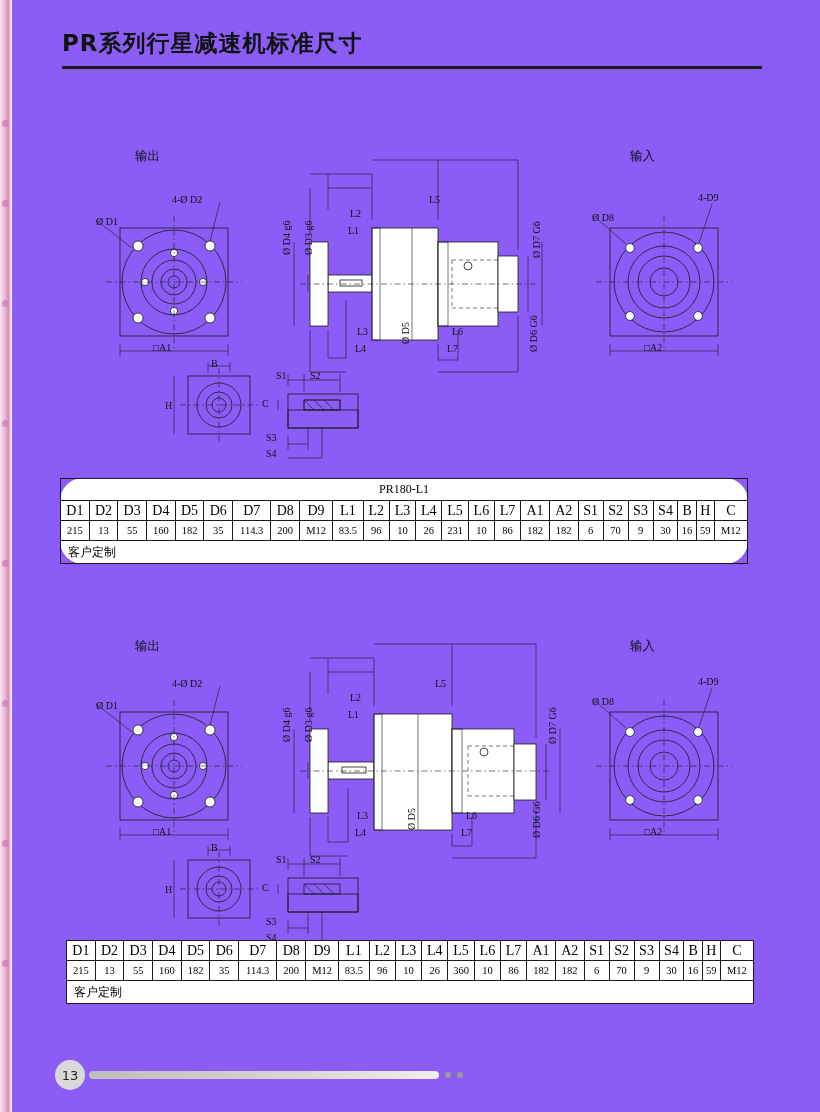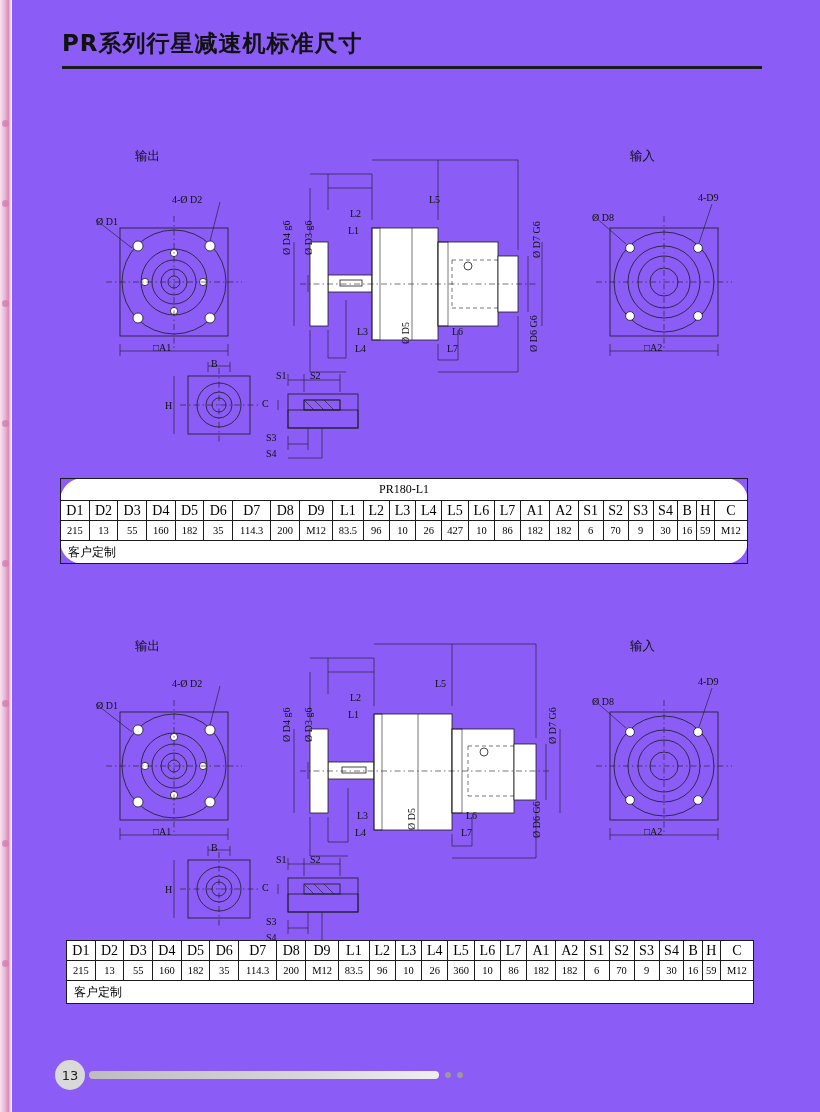--- a/index.html
+++ b/index.html
@@ -331,21 +331,21 @@
         <td>160</td>
         <td>182</td>
         <td>35</td>
         <td>114.3</td>
         <td>200</td>
         <td>M12</td>
         <td>83.5</td>
         <td>96</td>
         <td>10</td>
         <td>26</td>
-        <td>427</td>
+        <td>231</td>
         <td>10</td>
         <td>86</td>
         <td>182</td>
         <td>182</td>
         <td>6</td>
         <td>70</td>
         <td>9</td>
         <td>30</td>
         <td>16</td>
         <td>59</td>

